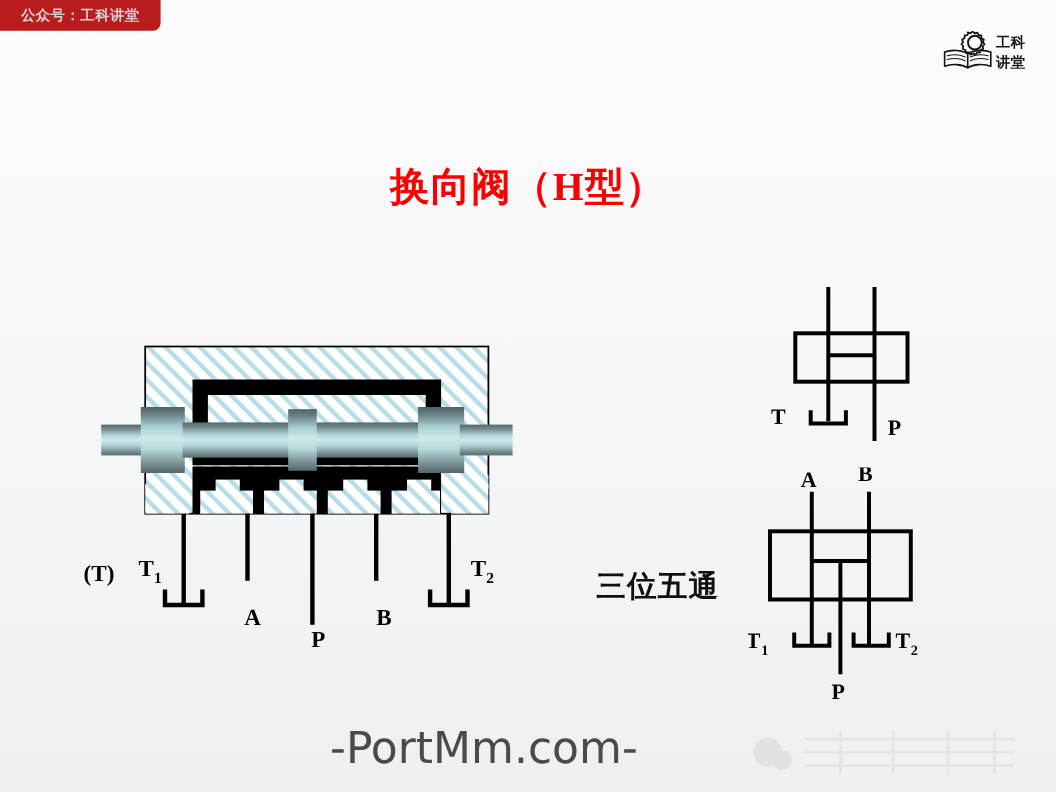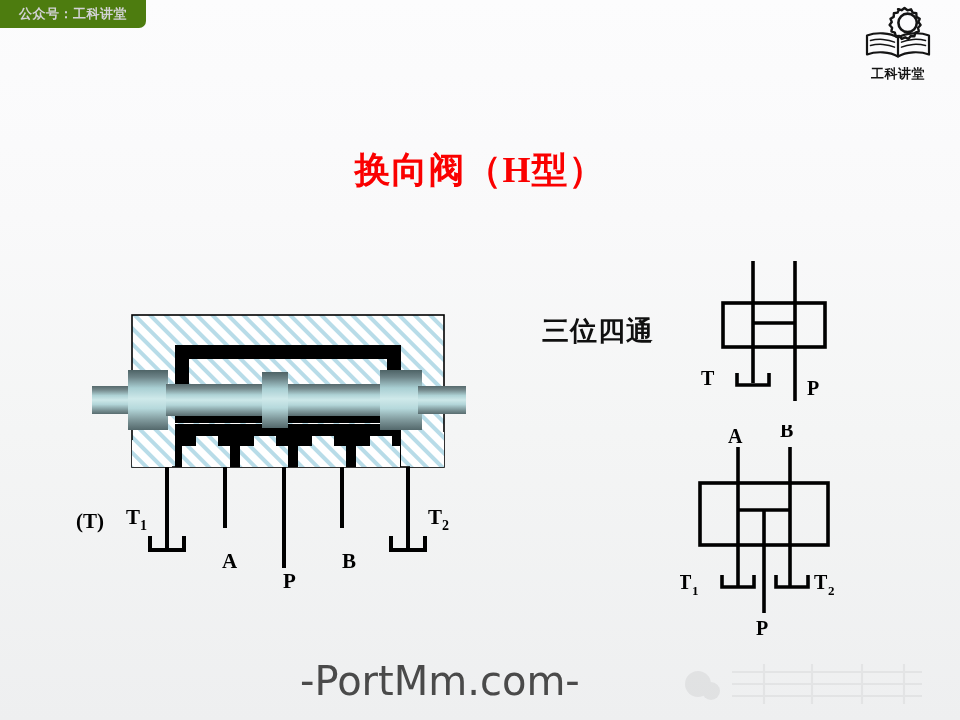--- a/index.html
+++ b/index.html
@@ -7,35 +7,35 @@
   body {
     font-family:"Liberation Sans", sans-serif;
     background:linear-gradient(to bottom, #fcfcfd 0%, #f9f9fa 30%, #f4f5f5 60%, #eeeff0 100%);
     position:relative;
   }
 
   
   #wechat-badge{
     position:absolute; left:0; top:0;
     width:146px; height:28px;
-    background:#4d7c0f;
+    background:#b91c1c;
     border-bottom-right-radius:7px;
     display:flex; align-items:center; justify-content:center;
     color:#d3d3d6;
     font-family:"Liberation Serif", serif;
     font-size:13px; font-weight:bold;
     letter-spacing:.5px;
     white-space:nowrap;
   }
 
   
   #brand-logo{
     position:absolute; right:18px; top:6px;
     width:88px; height:82px;
-    display:flex; flex-direction:column; align-items:center;
+    display:flex; flex-direction:row; align-items:center;
   }
   #brand-logo .mark{ width:76px; height:58px; }
   #brand-logo .brand-name{
     font-family:"Liberation Serif", serif;
     font-size:13px; font-weight:bold; color:#141414;
     letter-spacing:.5px; margin-top:1px;
   }
 
   
   #slide-title{
@@ -206,41 +206,41 @@
     <text x="152" y="268" font-size="21">A</text>
     <text x="213" y="288" font-size="21">P</text>
     <text x="272" y="268" font-size="21">B</text>
     <text x="358" y="224" font-size="21">T</text>
     <text x="372" y="230" font-size="14">2</text>
   </g>
 </svg>
 </div>
 
 <div class="symbol-group" id="symbol-4way">
-  <div class="symbol-caption" id="caption-4way">三位四通</div>
   <svg width="180" height="165" viewBox="0 0 180 165" style="position:absolute;left:165px;top:0;">
     <g stroke="#000" stroke-width="3.6" fill="none">
 
       <line x1="58" y1="6" x2="58" y2="128"></line>
       <line x1="100" y1="6" x2="100" y2="146"></line>
 
       <rect x="28" y="48" width="102" height="44"></rect>
 
       <line x1="58" y1="68" x2="100" y2="68"></line>
 
       <path d="M42 118 v12 h32 v-12"></path>
     </g>
     <g font-family="Liberation Serif, serif" font-weight="bold" fill="#000" font-size="20">
       <text x="6" y="130">T</text>
       <text x="112" y="140">P</text>
     </g>
   </svg>
 </div>
 
 <div class="symbol-group" id="symbol-5way">
+  <div class="symbol-caption" id="caption-5way">三位五通</div>
   <svg width="210" height="220" viewBox="0 0 210 220" style="position:absolute;left:150px;top:0;">
     <g stroke="#000" stroke-width="3.6" fill="none">
 
       <line x1="58" y1="22" x2="58" y2="162"></line>
       <line x1="110" y1="22" x2="110" y2="162"></line>
 
       <rect x="20" y="58" width="128" height="62"></rect>
 
       <line x1="58" y1="85" x2="110" y2="85"></line>
 

